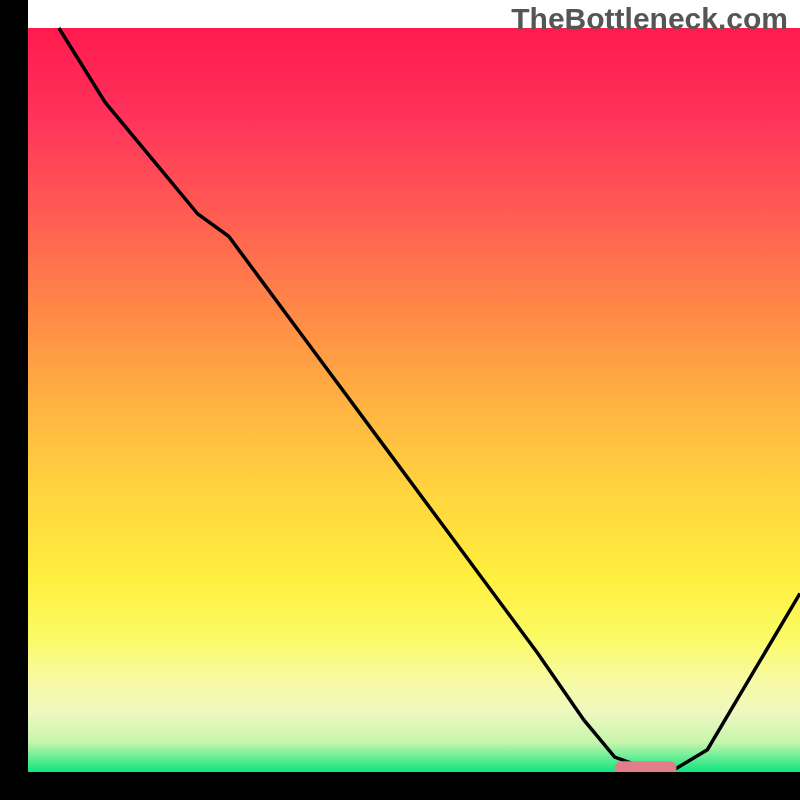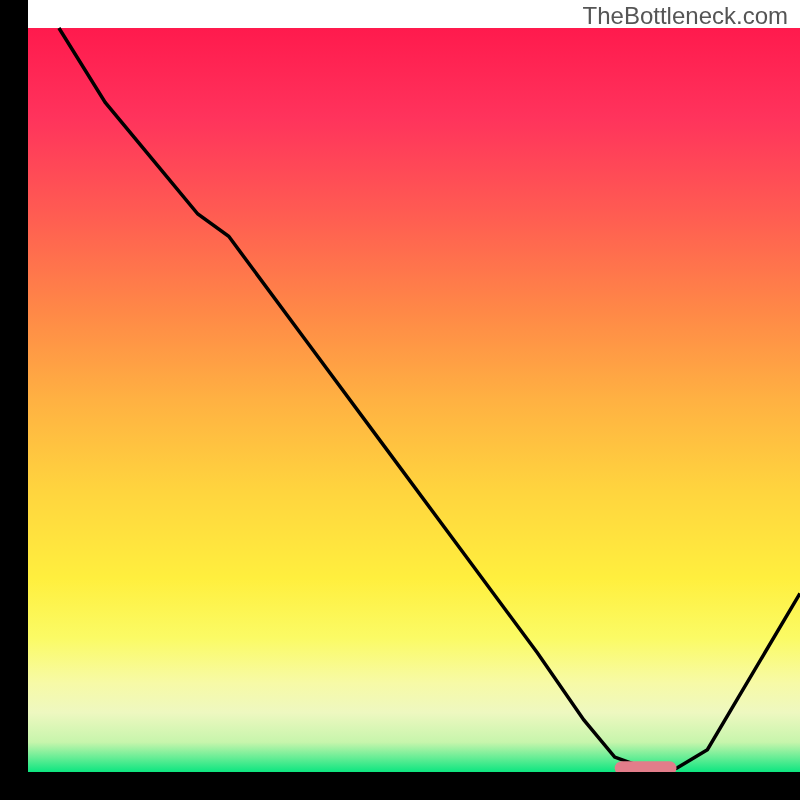--- a/index.html
+++ b/index.html
@@ -13,22 +13,22 @@
   .chart-container {
     position: relative;
     width: 800px;
     height: 800px;
   }
   .title-text {
     position: absolute;
     top: 2px;
     right: 12px;
     color: #555555;
-    font-size: 24px;
-    font-weight: 400;
+    font-size: 30px;
+    font-weight: 700;
     z-index: 10;
   }
   svg {
     display: block;
   }
 </style>
 </head>
 <body>
 
 <div class="chart-container">

